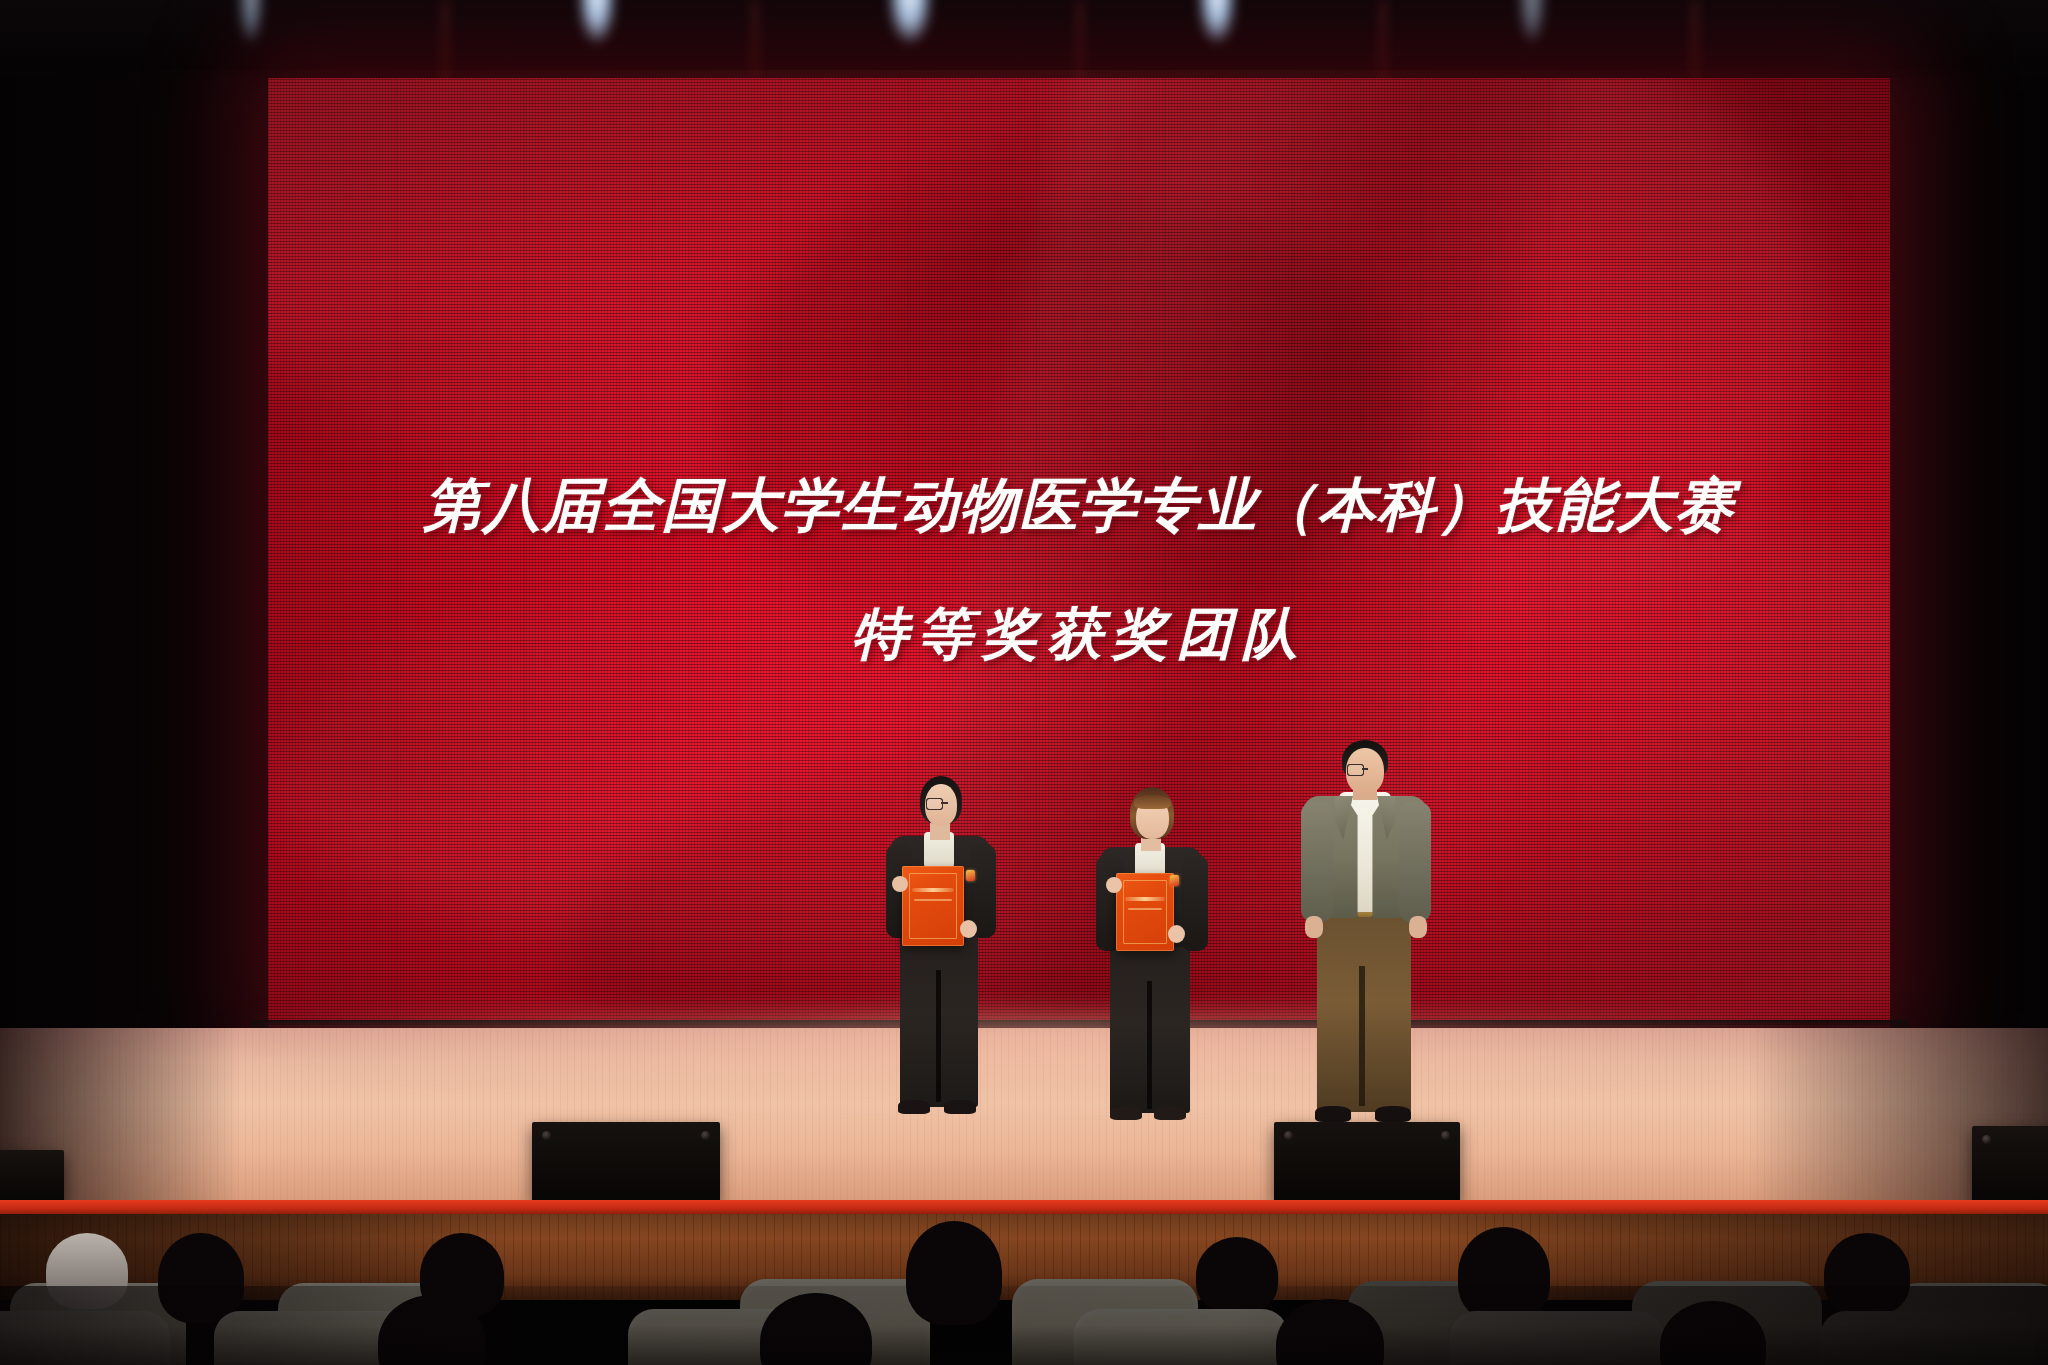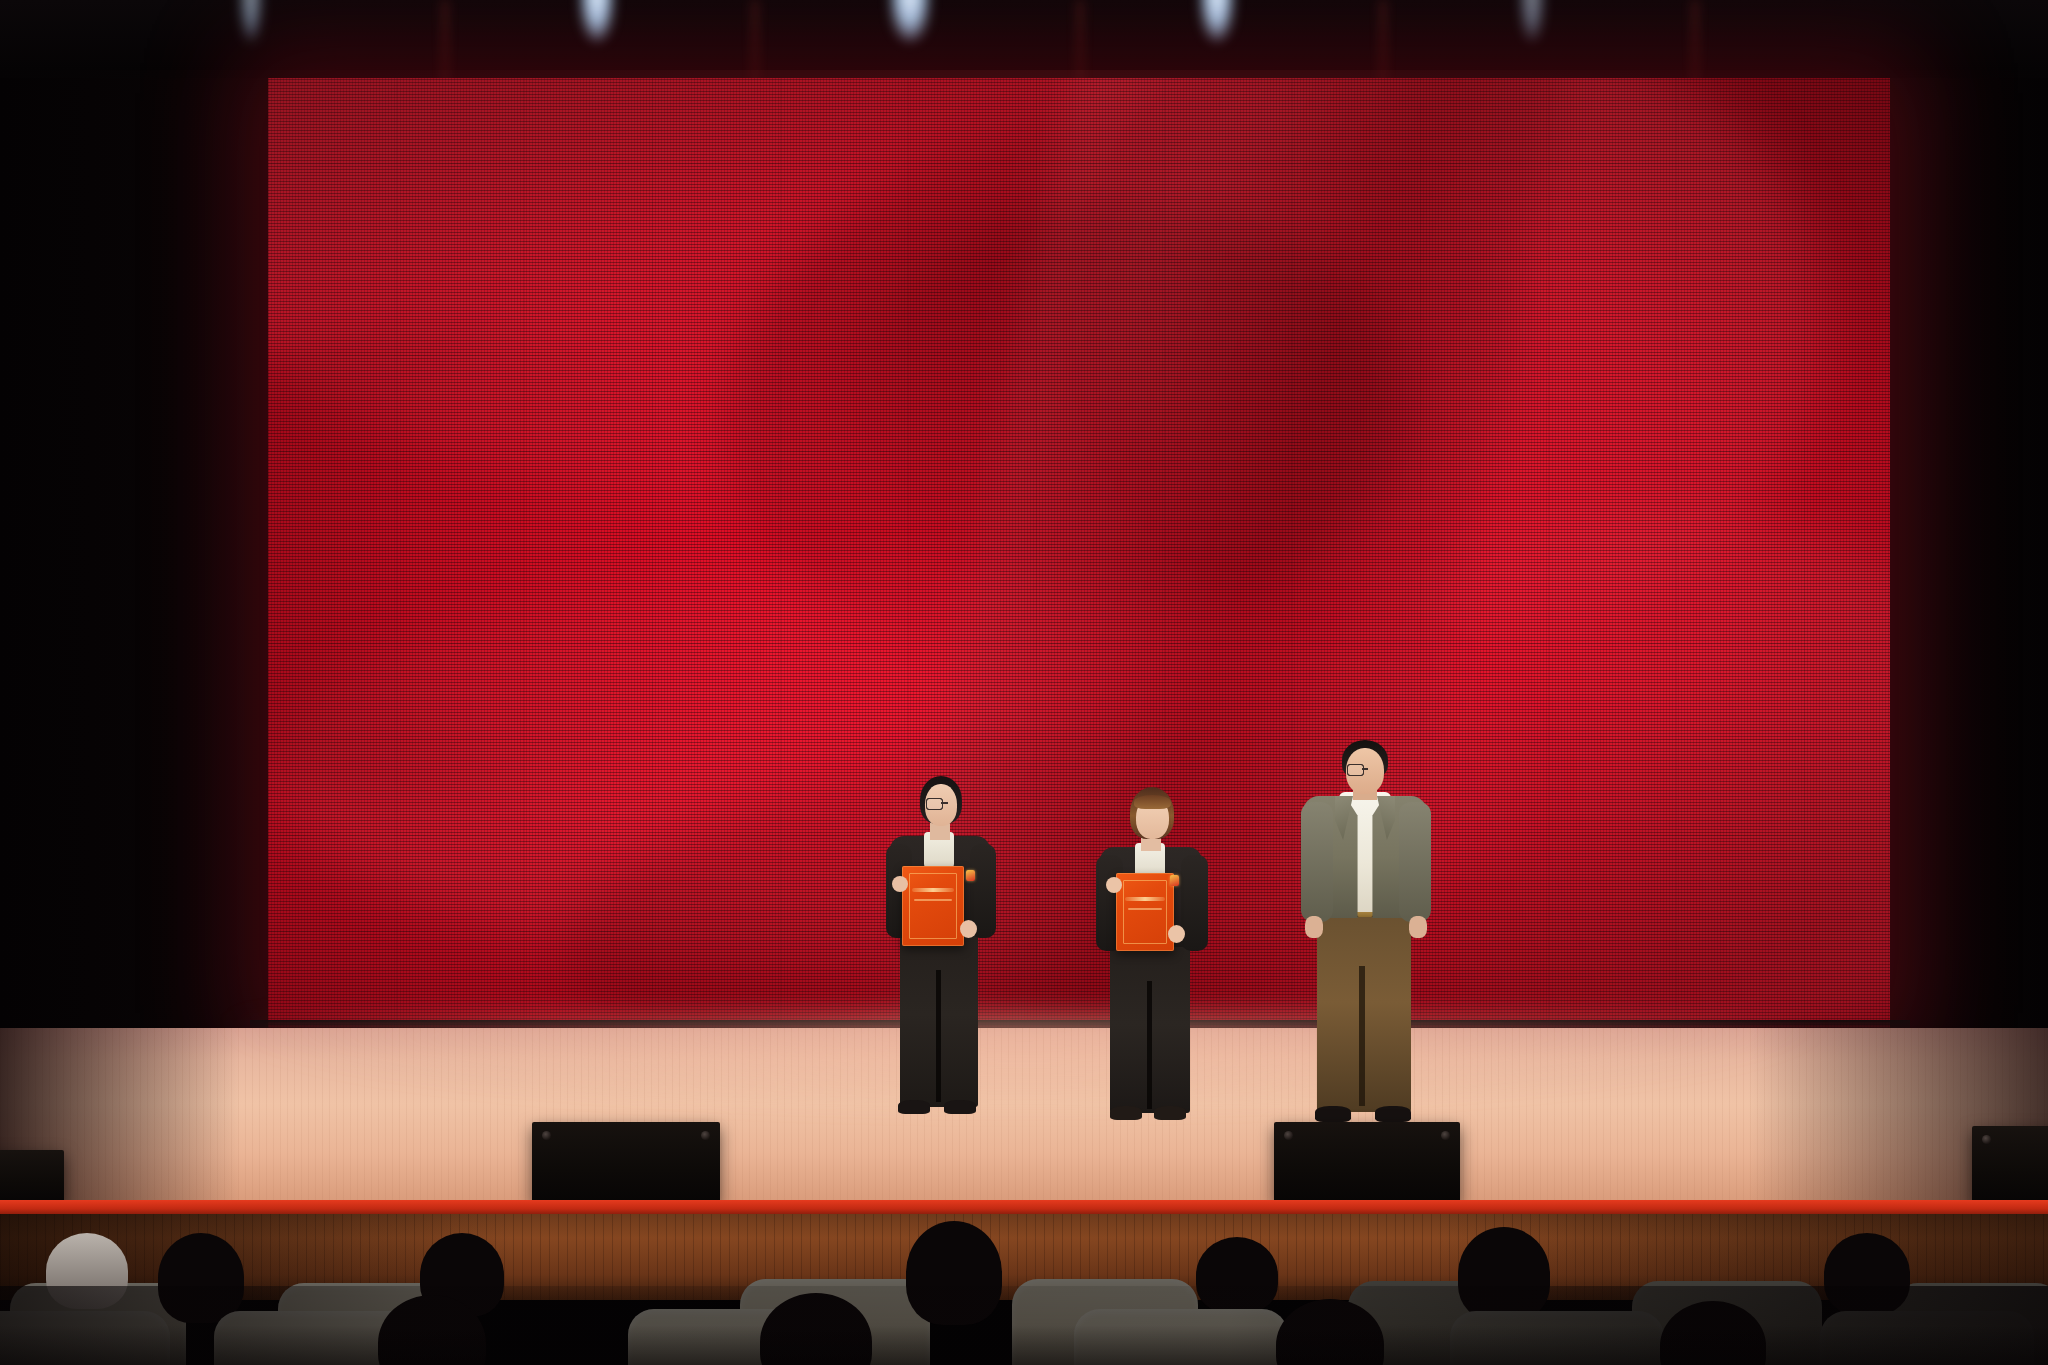--- a/index.html
+++ b/index.html
@@ -232,20 +232,24 @@
       <div class="fold f5"></div>
       <div class="fold f6"></div>
       <div class="fold f7"></div>
       <div class="fold f8"></div>
       <div class="sweep"></div>
     </div>
     <div class="panel-seams"></div>
     <div class="pixelgrid"></div>
     <div class="vignette"></div>
 
+    <div class="screen-text">
+      <div class="title-main">第八届全国大学生动物医学专业（本科）技能大赛</div>
+      <div class="title-sub">特等奖获奖团队</div>
+    </div>
   </div>
 
   <div class="screen-base-shadow"></div>
 
   <div class="stage-floor">
     <div class="floor-glow"></div>
     <div class="floor-grain"></div>
     <div class="floor-darkL"></div>
     <div class="floor-darkR"></div>
   </div>

